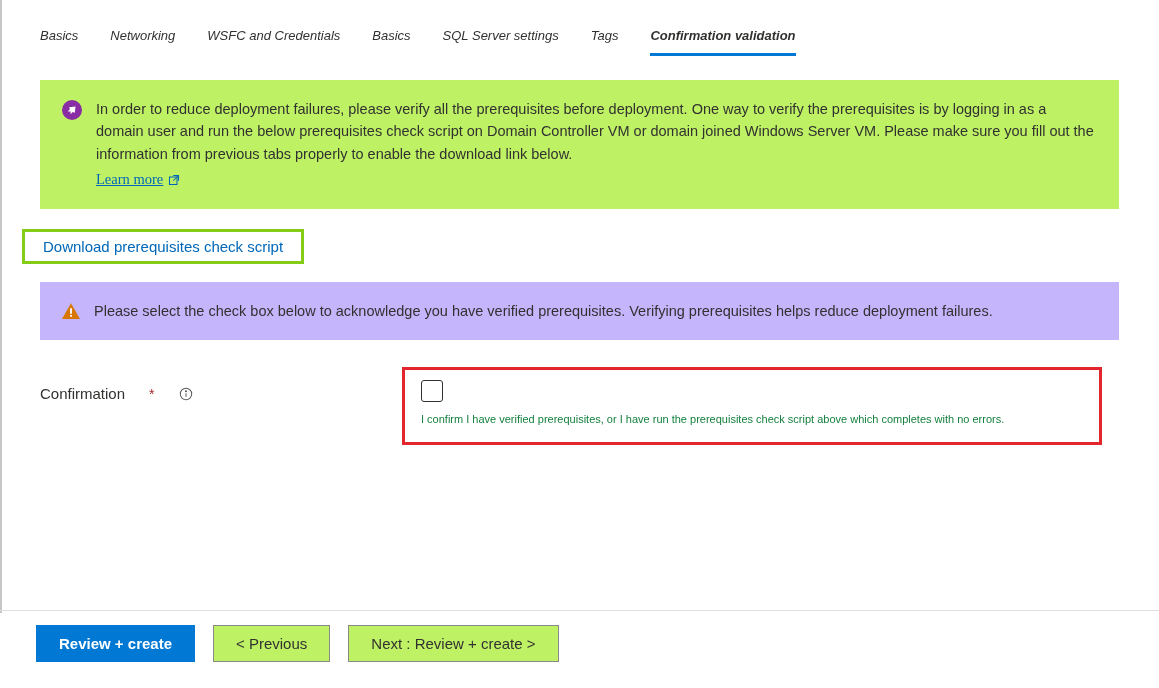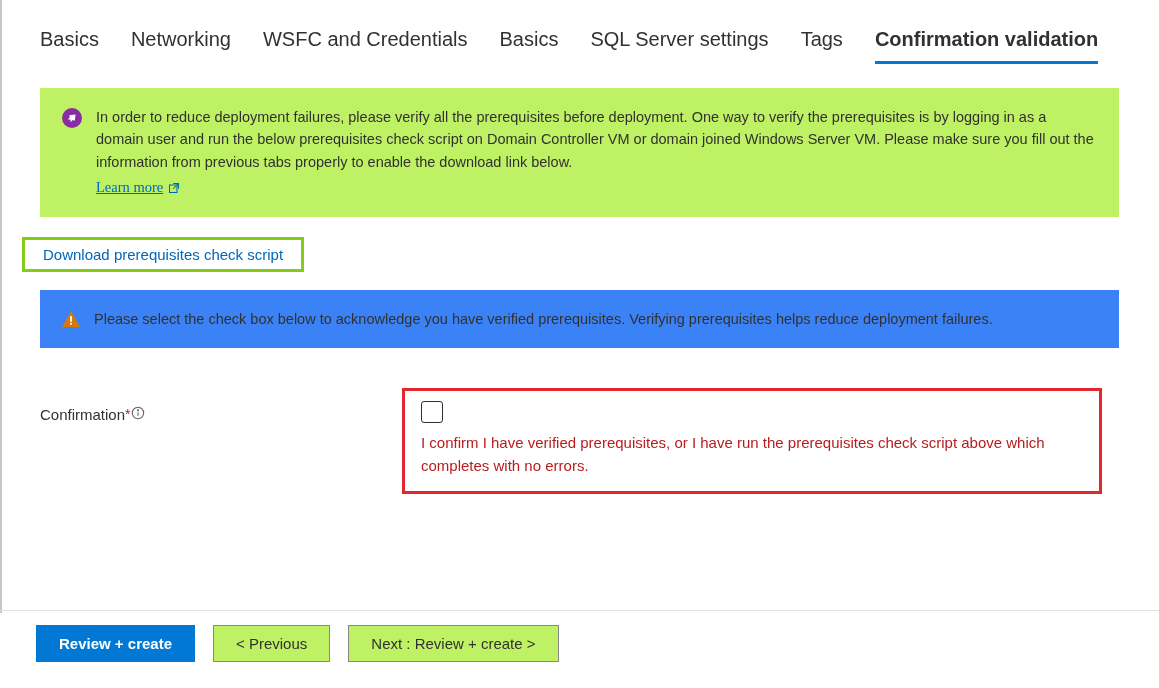--- a/index.html
+++ b/index.html
@@ -20,24 +20,25 @@
       padding: 20px 40px 0 40px;
     }
     .tabs {
       display: flex;
       gap: 32px;
       border-bottom: 0px solid transparent;
       margin-bottom: 24px;
     }
     .tab {
       padding: 8px 0 10px 0;
-      font-size: 20px;
+      font-size: 13px;
       color: #323130;
       cursor: pointer;
       border-bottom: 3px solid transparent;
+      font-style: italic;
     }
     .tab.active {
       font-weight: 600;
       border-bottom: 3px solid #0078d4;
     }
     .info-banner {
       background: #bef264;
       padding: 18px 22px;
       margin-bottom: 20px;
       display: flex;
@@ -86,23 +87,23 @@
       display: inline-block;
       margin-left: -18px;
       margin-bottom: 18px;
     }
     .download-link {
       color: #0067b8;
       font-size: 15px;
       cursor: pointer;
     }
     .warning-banner {
-      background: #3b82f6;
+      background: #c4b5fd;
       padding: 18px 22px;
-      margin-bottom: 40px;
+      margin-bottom: 27px;
       display: flex;
       gap: 14px;
       align-items: flex-start;
     }
     .warning-icon {
       width: 18px;
       height: 18px;
       flex-shrink: 0;
       margin-top: 2px;
     }
@@ -112,22 +113,22 @@
       color: #323130;
     }
     .confirmation-row {
       display: flex;
       align-items: flex-start;
       gap: 0;
     }
     .confirmation-label-wrap {
       width: 362px;
       display: flex;
-      align-items: flex-start;
-      gap: 0;
+      align-items: center;
+      gap: 24px;
       padding-top: 18px;
     }
     .confirmation-label {
       font-size: 15px;
       color: #323130;
     }
     .required-star {
       color: #a4262c;
     }
     .info-circle {
@@ -146,23 +147,23 @@
     .checkbox {
       width: 22px;
       height: 22px;
       border: 1.5px solid #323130;
       border-radius: 3px;
       cursor: pointer;
       background: #fff;
       display: inline-block;
     }
     .confirmation-desc {
-      font-size: 15px;
+      font-size: 11px;
       line-height: 1.5;
-      color: #b91c1c;
+      color: #15803d;
     }
     .footer {
       position: absolute;
       bottom: 16px;
       left: 0;
       right: 0;
       border-top: 1px solid #e1dfdd;
       padding: 14px 36px 10px 36px;
       display: flex;
       gap: 18px;

